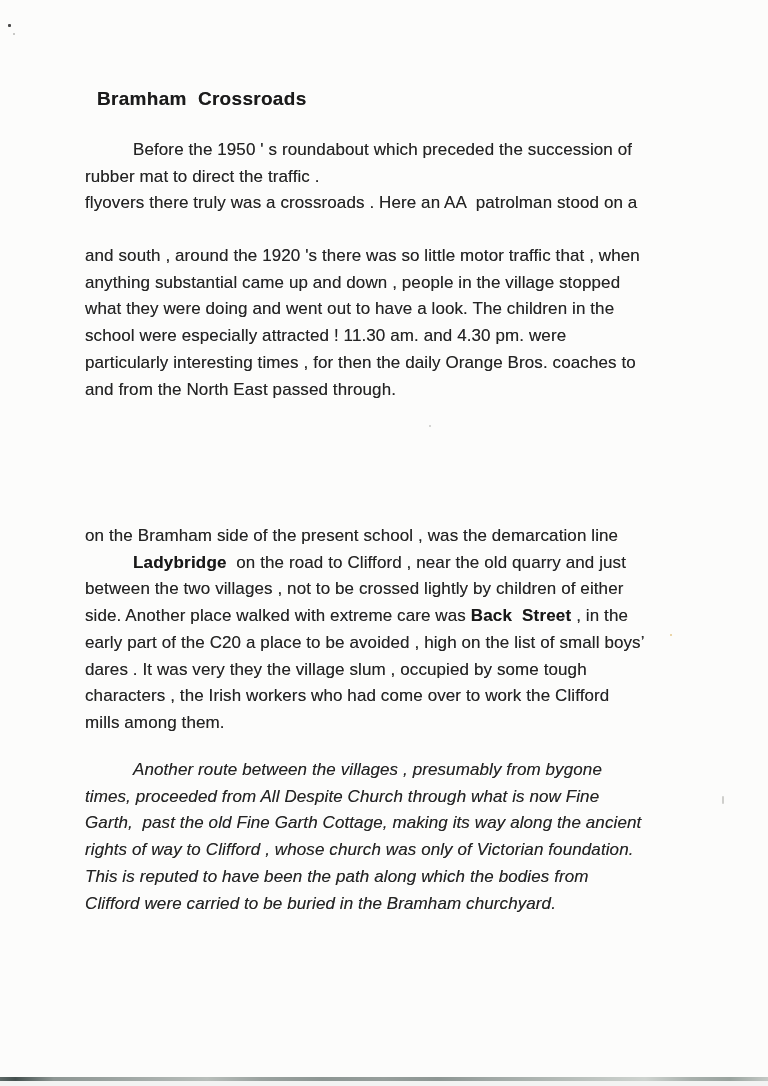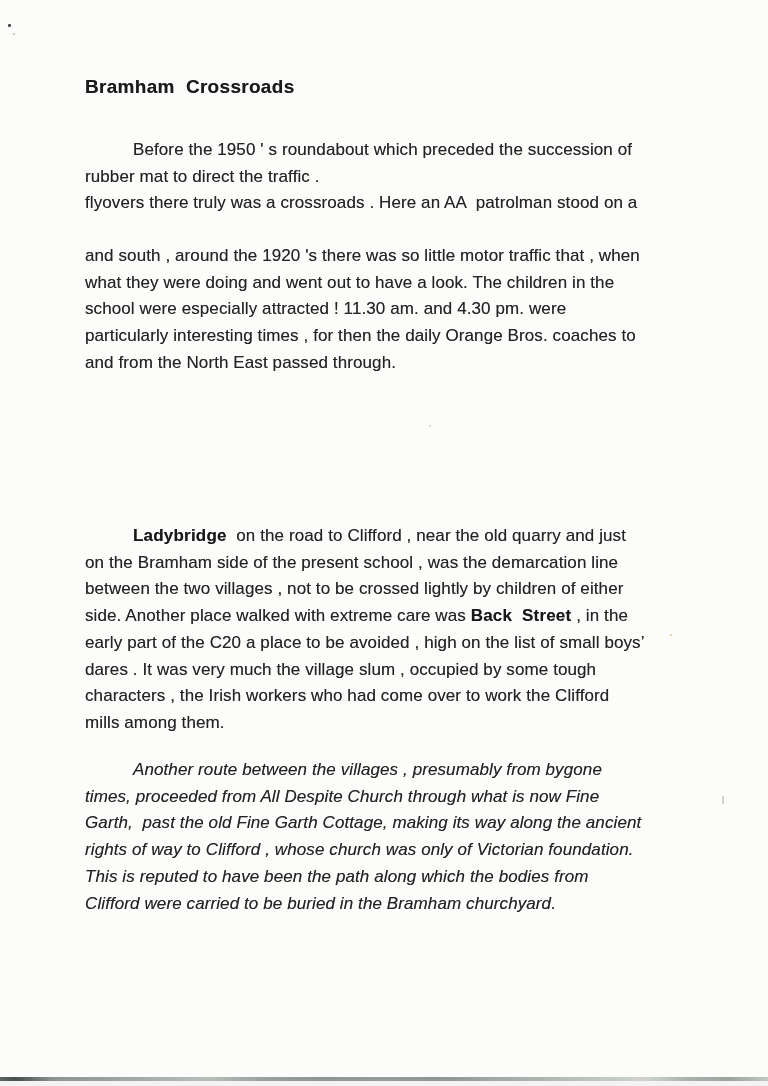--- a/index.html
+++ b/index.html
@@ -13,21 +13,21 @@
     height: 1086px;
     background: #fcfcfb;
     overflow: hidden;
     font-family: "Liberation Sans", "DejaVu Sans", sans-serif;
     color: #222222;
   }
   .doc-title {
     position: absolute;
     left: 85px;
     top: 76px;
-    margin: 0;
+    margin: 12px;
     font-size: 19px;
     font-weight: bold;
     letter-spacing: 0.3px;
     color: #1b1b1b;
     white-space: pre;
     text-shadow: 0 0 0.4px rgba(20,20,20,0.55);
   }
   .doc-body {
     position: absolute;
     left: 0;
@@ -96,32 +96,33 @@
   <h1 class="doc-title">Bramham  Crossroads</h1>
 
   <div class="doc-body">
       <div class="paragraph" id="para-1">
         <div class="text-line indented">Before the 1950 ' s roundabout which preceded the succession of</div>
         <div class="text-line">rubber mat to direct the traffic .</div>
         <div class="text-line">flyovers there truly was a crossroads . Here an AA  patrolman stood on a</div>
       </div>
       <div class="paragraph" id="para-2">
         <div class="text-line">and south , around the 1920 's there was so little motor traffic that , when</div>
+        <div class="text-line">anything substantial came up and down , people in the village stopped</div>
         <div class="text-line">what they were doing and went out to have a look. The children in the</div>
         <div class="text-line">school were especially attracted ! 11.30 am. and 4.30 pm. were</div>
         <div class="text-line">particularly interesting times , for then the daily Orange Bros. coaches to</div>
         <div class="text-line">and from the North East passed through.</div>
       </div>
       <div class="paragraph" id="para-3">
+        <div class="text-line">on the Bramham side of the present school , was the demarcation line</div>
         <div class="text-line indented"><b>Ladybridge</b>  on the road to Clifford , near the old quarry and just</div>
-        <div class="text-line">on the Bramham side of the present school , was the demarcation line</div>
         <div class="text-line">between the two villages , not to be crossed lightly by children of either</div>
         <div class="text-line">side. Another place walked with extreme care was <b>Back  Street</b> , in the</div>
         <div class="text-line">early part of the C20 a place to be avoided , high on the list of small boys’</div>
-        <div class="text-line">dares . It was very much the village slum , occupied by some tough</div>
+        <div class="text-line">dares . It was very they the village slum , occupied by some tough</div>
         <div class="text-line">characters , the Irish workers who had come over to work the Clifford</div>
         <div class="text-line">mills among them.</div>
       </div>
       <div class="paragraph" id="para-4">
         <div class="text-line indented">Another route between the villages , presumably from bygone</div>
         <div class="text-line">times, proceeded from All Despite Church through what is now Fine</div>
         <div class="text-line">Garth,  past the old Fine Garth Cottage, making its way along the ancient</div>
         <div class="text-line">rights of way to Clifford , whose church was only of Victorian foundation.</div>
         <div class="text-line">This is reputed to have been the path along which the bodies from</div>
         <div class="text-line">Clifford were carried to be buried in the Bramham churchyard.</div>

